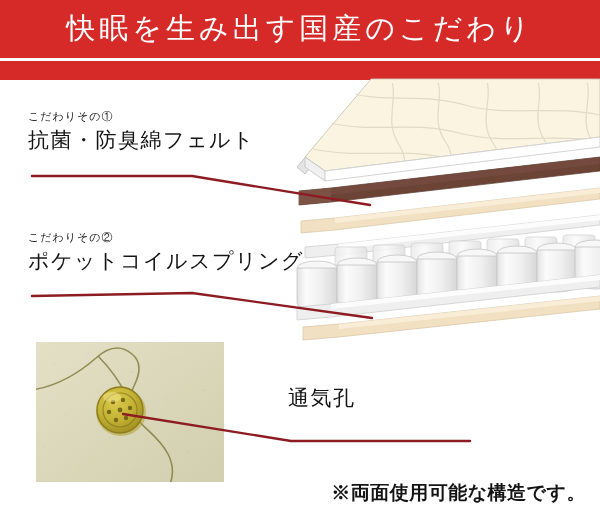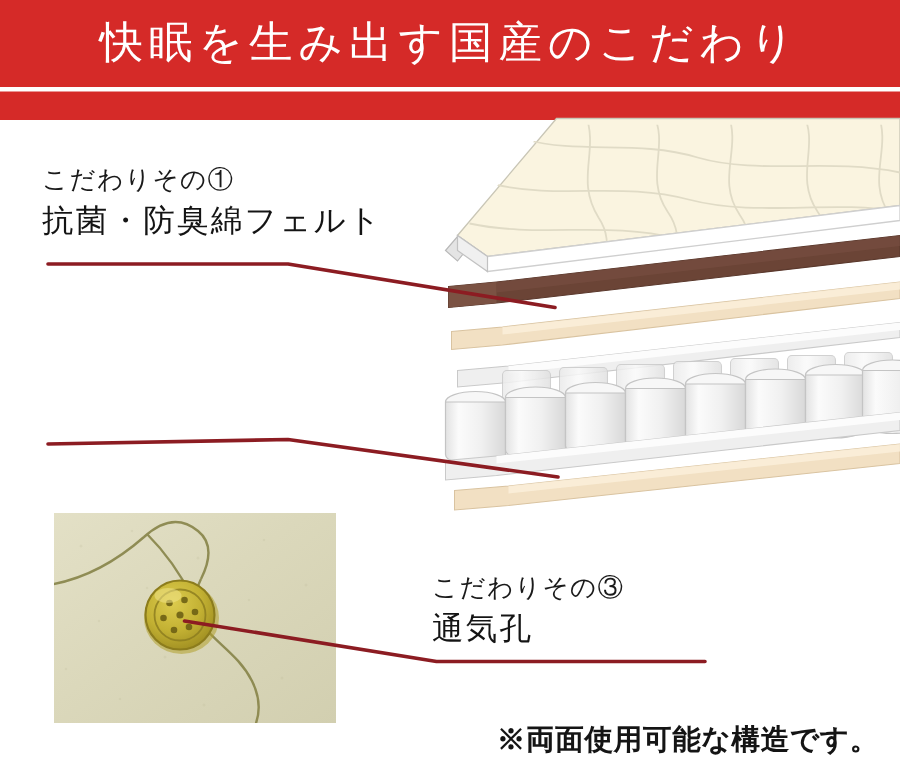--- a/index.html
+++ b/index.html
@@ -39,21 +39,21 @@
     position:absolute;left:36px;top:342px;width:188px;height:140px;
     overflow:hidden;
     background:#dfdcc0;
   }
   .photo svg{display:block;}
 
   
   .callout{position:absolute;}
   .callout .small{
     font-family:"DejaVu Serif","Liberation Serif",serif;
-    font-size:17px;color:#1a1a1a;letter-spacing:1px;white-space:nowrap;
+    font-size:11px;color:#1a1a1a;letter-spacing:1px;white-space:nowrap;
     line-height:1.25;
   }
   .callout .big{
     font-family:"DejaVu Serif","Liberation Serif",serif;
     font-size:21px;font-weight:400;color:#141414;letter-spacing:1.5px;
     white-space:nowrap;line-height:1.3;margin-top:3px;
   }
   #callout-1{left:28px;top:110px;}
   #callout-2{left:28px;top:231px;}
   #callout-3{left:288px;top:382px;}
@@ -251,23 +251,26 @@
         <ellipse cx="76" cy="55" rx="9" ry="5" fill="#f0e489" opacity="0.55"></ellipse>
       </g>
     </svg>
   </div>
 
   <div class="callout" id="callout-1">
     <div class="small">こだわりその①</div>
     <div class="big">抗菌・防臭綿フェルト</div>
   </div>
 
+  <div class="callout" id="callout-2">
+    <div class="small">こだわりその②</div>
+    <div class="big">ポケットコイルスプリング</div>
+  </div>
 
   <div class="callout" id="callout-3">
-    <div class="small">こだわりその③</div>
     <div class="big">通気孔</div>
   </div>
 
   <svg class="leaders" viewBox="0 0 600 515" xmlns="http://www.w3.org/2000/svg">
 
     <g>
       <path d="M32,176 L192,176 L370,205" fill="none" stroke="#8c1c22" stroke-width="2.4" stroke-linecap="round" stroke-linejoin="round"></path>
     </g>
 
     <g>

